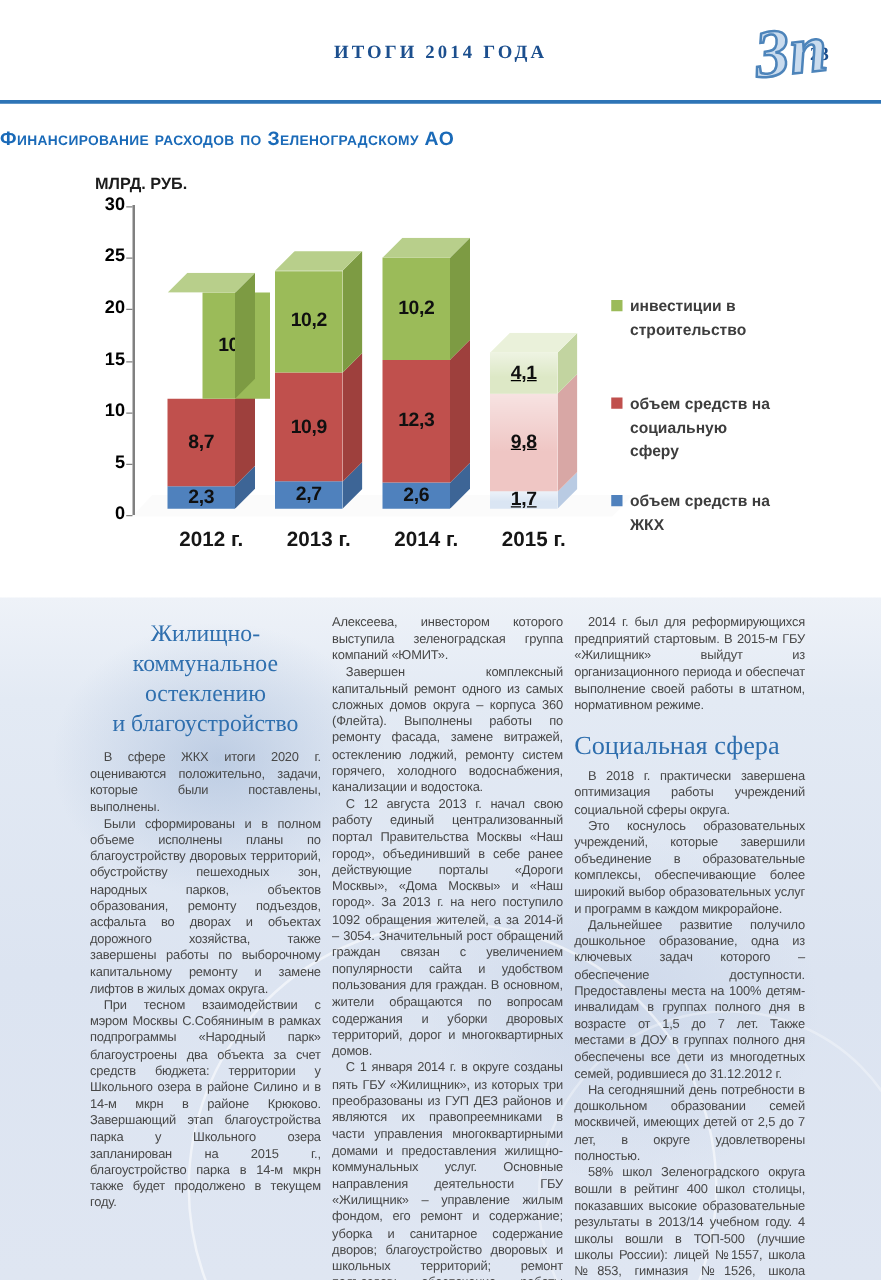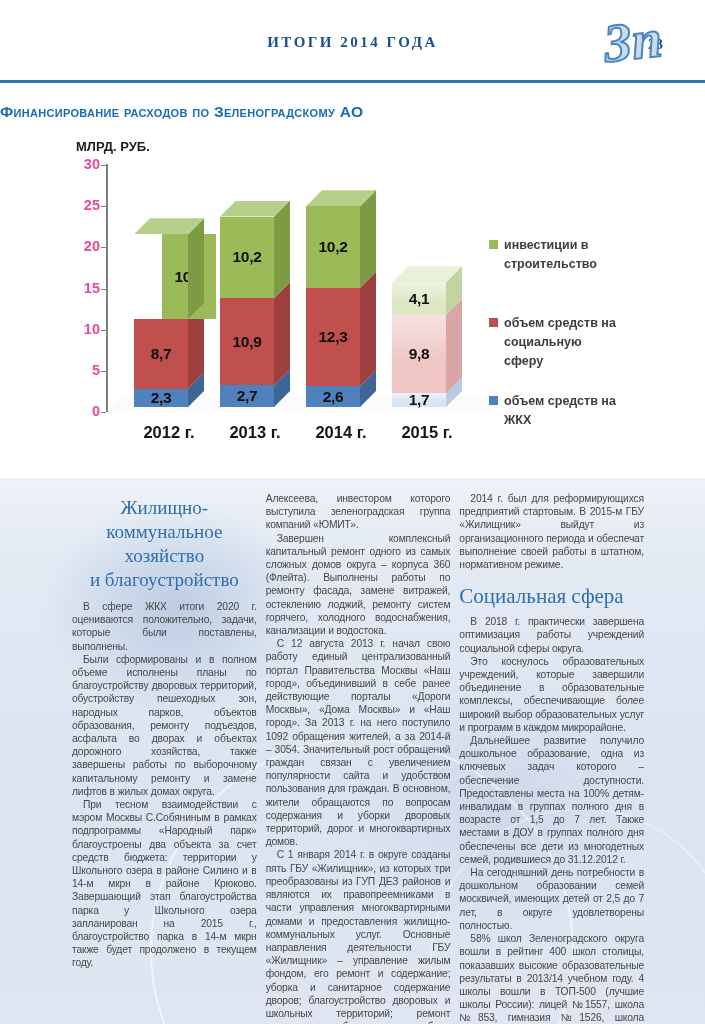--- a/index.html
+++ b/index.html
@@ -25,29 +25,29 @@
   .header-rule{position:absolute;top:80px;left:0;width:705px;height:2.5px;background:#2e74b6;}
 
   
   .chart-title{
     position:absolute;top:103px;left:0;width:705px;text-align:left;
     font-weight:bold;font-size:15.5px;color:#1a6ab8;font-variant:small-caps;letter-spacing:.3px;
   }
   .unit-label{position:absolute;top:139px;left:76px;font-weight:bold;font-size:13px;color:#1c1c1c;}
   #chart-layer{position:absolute;inset:0;}
   .axis-line{position:absolute;background:#808080;}
-  .tick-label{position:absolute;width:36px;text-align:right;font-weight:bold;font-size:14.5px;color:#ec4899;}
+  .tick-label{position:absolute;width:36px;text-align:right;font-weight:bold;font-size:14.5px;color:#000000;}
   .tick-mark{position:absolute;height:1px;background:#808080;}
   .chart-floor{
     position:absolute;left:106px;top:396px;width:400px;height:17px;background:#fbfbfb;
     clip-path:polygon(0 100%,16px 0,100% 0,calc(100% - 16px) 100%);
     filter:drop-shadow(0 1px 1px rgba(80,80,80,.35));
   }
   .bar-front{position:absolute;display:flex;align-items:center;justify-content:center;}
-  .bar-front.muted{background-image:linear-gradient(to bottom,rgba(255,255,255,.5),rgba(255,255,255,0) 60%);}
+  .bar-front.muted{background-image:linear-gradient(to bottom,rgba(255,255,255,.5),rgba(255,255,255,0) 60%);text-decoration:underline;}
   .bar-side{position:absolute;clip-path:polygon(0 16px,100% 0,100% calc(100% - 16px),0 100%);}
   .bar-top{position:absolute;clip-path:polygon(0 100%,16px 0,100% 0,calc(100% - 16px) 100%);}
   .bar-value{font-weight:bold;font-size:15.5px;color:#101010;letter-spacing:-.3px;}
   .cat-label{position:absolute;width:94px;text-align:center;font-weight:bold;font-size:16.5px;color:#161616;}
   .legend-item{position:absolute;width:150px;}
   .legend-swatch{position:absolute;left:0;top:4px;width:9px;height:9px;}
   .legend-text{margin-left:15px;font-weight:bold;font-size:12.5px;line-height:19px;color:#3d3d3d;white-space:pre-line;}
 
   
   .text-section{
@@ -184,21 +184,21 @@
   <div class="text-section">
     <div class="deco-blob"></div>
     <div class="deco-blob2"></div>
     <div class="deco-circle deco-c1"></div>
     <div class="deco-circle deco-c2"></div>
 
     <div class="columns">
       <div class="col">
         <h2 class="col-heading">Жилищно-
 коммунальное
-хозяйство
+остеклению
 и благоустройство</h2>
         <div>
             <p>В сфере ЖКХ итоги 2020 г. оцениваются положительно, задачи, которые были поставлены, выполнены.</p>
             <p>Были сформированы и в полном объеме исполнены планы по благоустройству дворовых территорий, обустройству пешеходных зон, народных парков, объектов образования, ремонту подъездов, асфальта во дворах и объектах дорожного хозяйства, также завершены работы по выборочному капитальному ремонту и замене лифтов в жилых домах округа.</p>
             <p>При тесном взаимодействии с мэром Москвы С.Собяниным в рамках подпрограммы «Народный парк» благоустроены два объекта за счет средств бюджета: территории у Школьного озера в районе Силино и в 14-м мкрн в районе Крюково. Завершающий этап благоустройства парка у Школьного озера запланирован на 2015 г., благоустройство парка в 14-м мкрн также будет продолжено в текущем году.</p>
           </div>
       </div>
       <div class="col no-first-indent">
         <div>
             <p>Алексеева, инвестором которого выступила зеленоградская группа компаний «ЮМИТ».</p>

